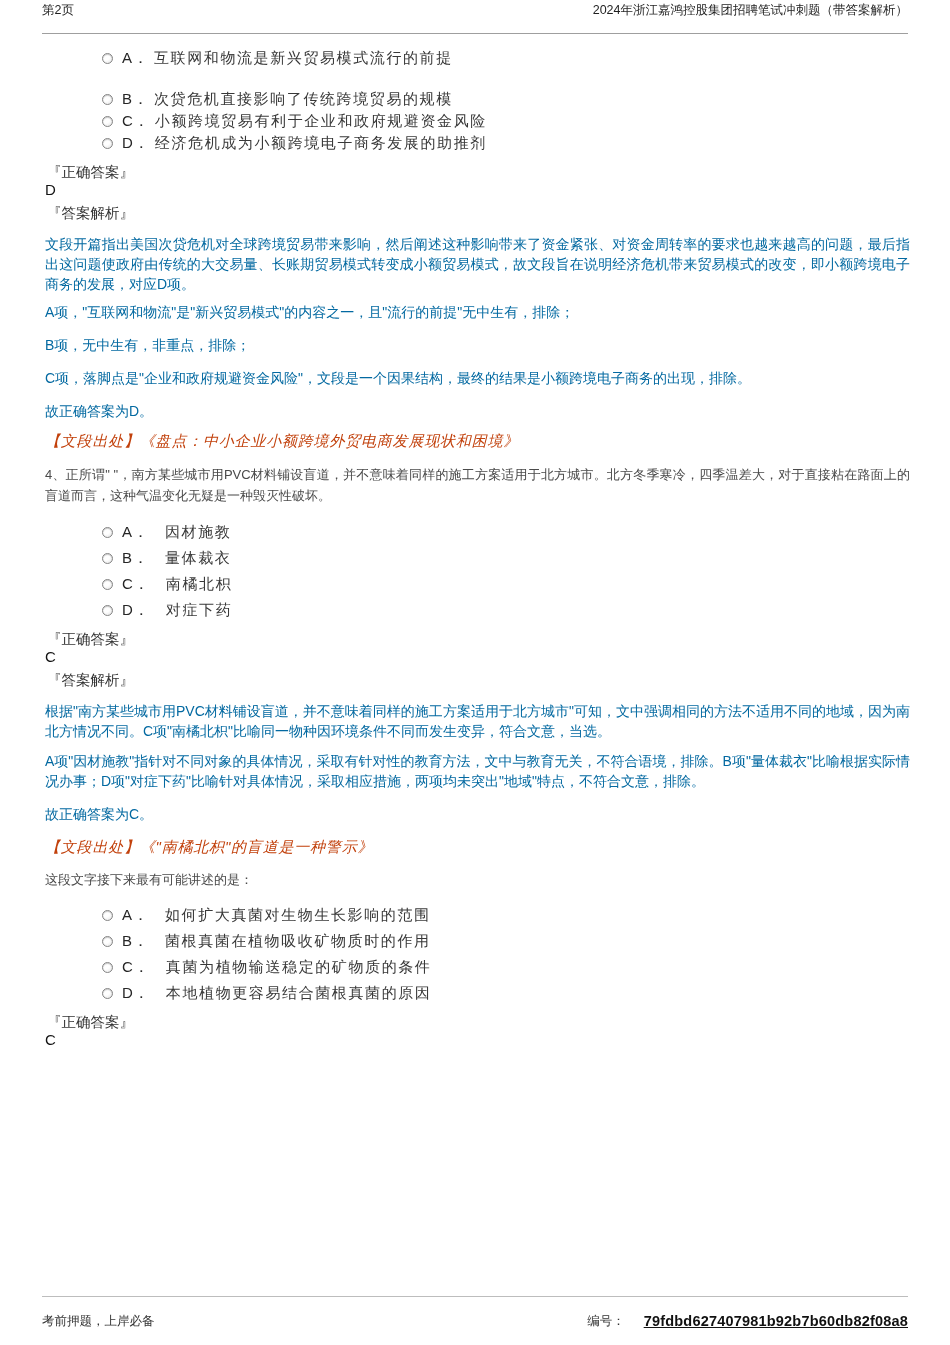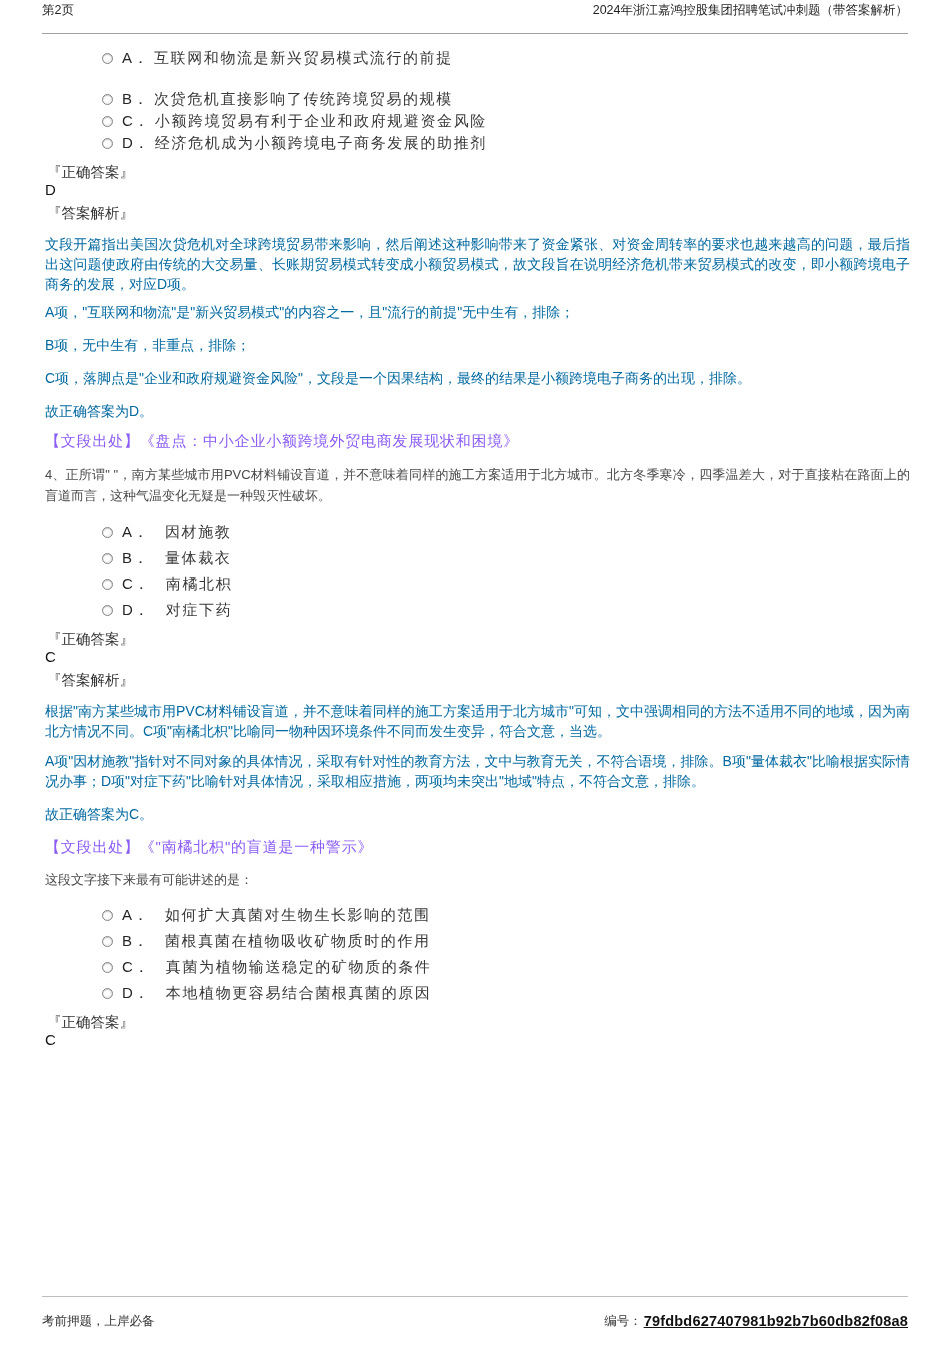--- a/index.html
+++ b/index.html
@@ -15,21 +15,21 @@
     border-bottom:1px solid #9f9f9f;
     display:flex; justify-content:space-between; align-items:center;
     padding-bottom:12px; font-size:12.5px; color:#1f1f1f;
   }
   .ftr {
     position:absolute; bottom:0; left:42px; right:42px; height:49px;
     border-top:1px solid #bdbdbd;
     display:flex; justify-content:space-between; align-items:center;
     font-size:12.5px; color:#333;
   }
-  .ftr .serial { display:flex; align-items:center; gap:2px; }
+  .ftr .serial { display:flex; align-items:center; gap:19px; }
   .ftr .serial .val { font-size:14.5px; font-weight:600; color:#111; letter-spacing:0.2px;text-decoration:underline; }
   
   main { position:absolute; top:34px; left:45px; right:40px; padding-top:14px; }
   .opt {
     display:flex; align-items:center; min-height:20px;
     margin-left:57px; font-size:15px; color:#383838;
   }
   .opt .radio {
     flex:none; width:11px; height:11px; margin-right:9px;
     border:1px solid #848484; border-radius:50%;
@@ -46,21 +46,21 @@
   .lbl { font-size:14.5px; line-height:18px; color:#333; margin-left:2px; }
   .ans { font-size:15px; line-height:18px; font-weight:500; color:#141414; }
   .para {
     font-size:14px; line-height:20px; color:#0369a1;
     text-align:justify; text-justify:inter-ideograph;
   }
   .stem {
     font-size:13px; line-height:21px; color:#4a4a4a;
     text-align:justify; text-justify:inter-ideograph;
   }
-  .src { font-size:15px; line-height:21px; color:#8b5cf6; letter-spacing:0.8px; }
+  .src { font-size:15px; line-height:21px; color:#c2410c; letter-spacing:0.8px;font-style:italic; }
   
   .mt5{margin-top:5px}.mt6{margin-top:6px}.mt7{margin-top:7px}.mt8{margin-top:8px}
   .mt9{margin-top:9px}.mt10{margin-top:10px}.mt12{margin-top:12px}.mt13{margin-top:13px}
   .mt14{margin-top:14px}.mt15{margin-top:15px}.mt16{margin-top:16px}
 </style>
 </head>
 <body>
 
 <div class="page">
 

